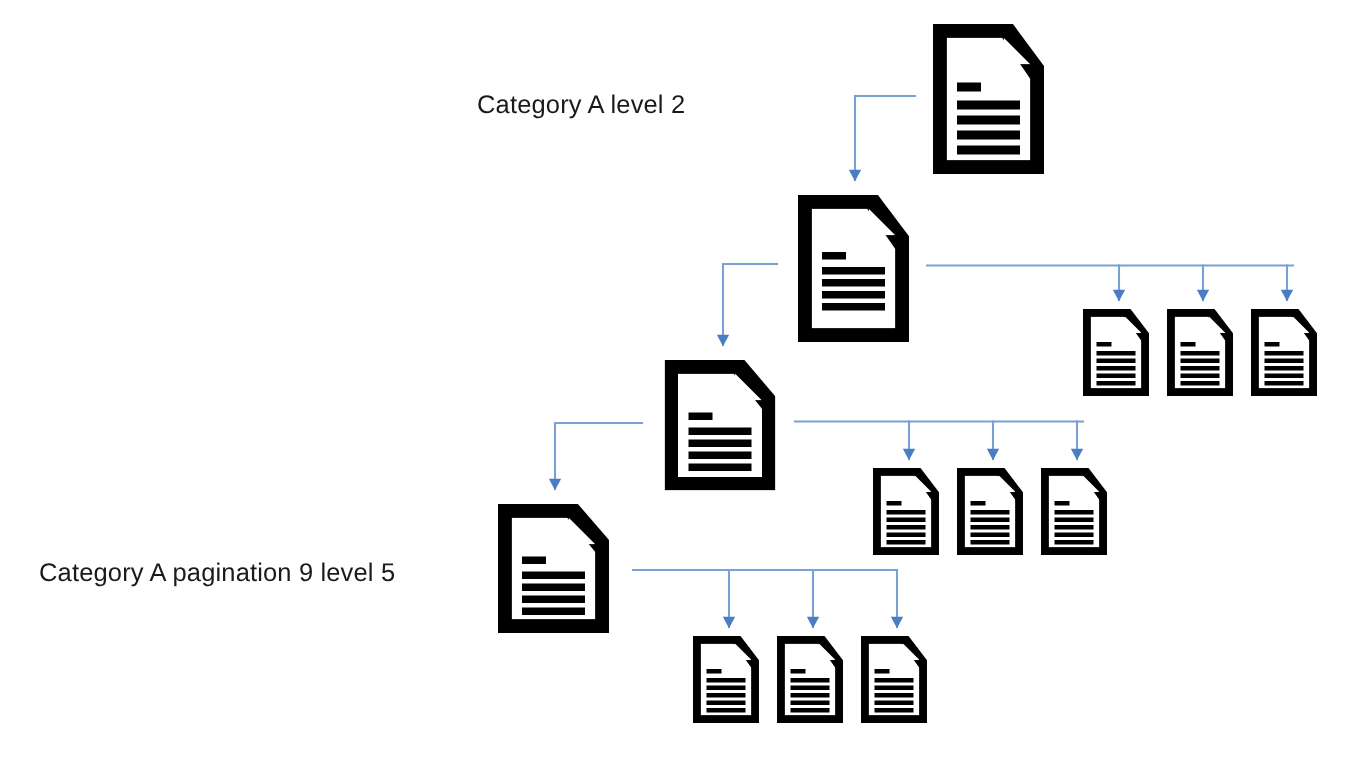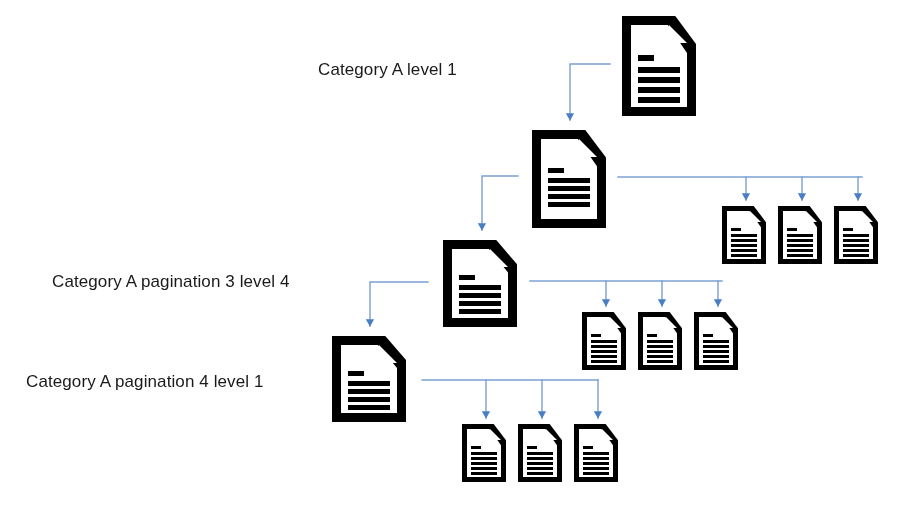--- a/index.html
+++ b/index.html
@@ -105,23 +105,22 @@
       <path d="M662,281 L662,306" marker-end="url(#ah)"></path>
       <path d="M718,281 L718,306" marker-end="url(#ah)"></path>
 
       <path d="M422,380 L598,380"></path>
       <path d="M486,380 L486,418" marker-end="url(#ah)"></path>
       <path d="M542,380 L542,418" marker-end="url(#ah)"></path>
       <path d="M598,380 L598,418" marker-end="url(#ah)"></path>
     </g>
   </svg>
 
-  <div class="row-label" style="left:318px; top:60px;">Category A level 1</div>
-  <div class="row-label" style="left:52px; top:272px;">Category A pagination 3 level 4</div>
-  <div class="row-label" style="left:26px; top:372px;">Category A pagination 4 level 1</div>
+  <div class="row-label" style="left:318px; top:60px;">Category A level 2</div>
+  <div class="row-label" style="left:26px; top:372px;">Category A pagination 9 level 5</div>
 
   <div class="doc doc-large" style="left:622px; top:16px; width:74px; height:100px;">
       <div class="body"></div>
       <div class="page" style="left: 9px; top: 9px; width: 56px; height: 82px;"></div>
       <div class="fold" style="right: 9px; top: 9px; width: 18px; height: 18px;"></div>
       <div class="lines" style="left: 16px; right: 16px; top: 39px; gap: 4px;">
         <div class="ln short" style="height: 6px; margin-bottom: 2px;"></div>
         <div class="ln" style="height: 6px;"></div>
         <div class="ln" style="height: 6px;"></div>
         <div class="ln" style="height: 6px;"></div>

